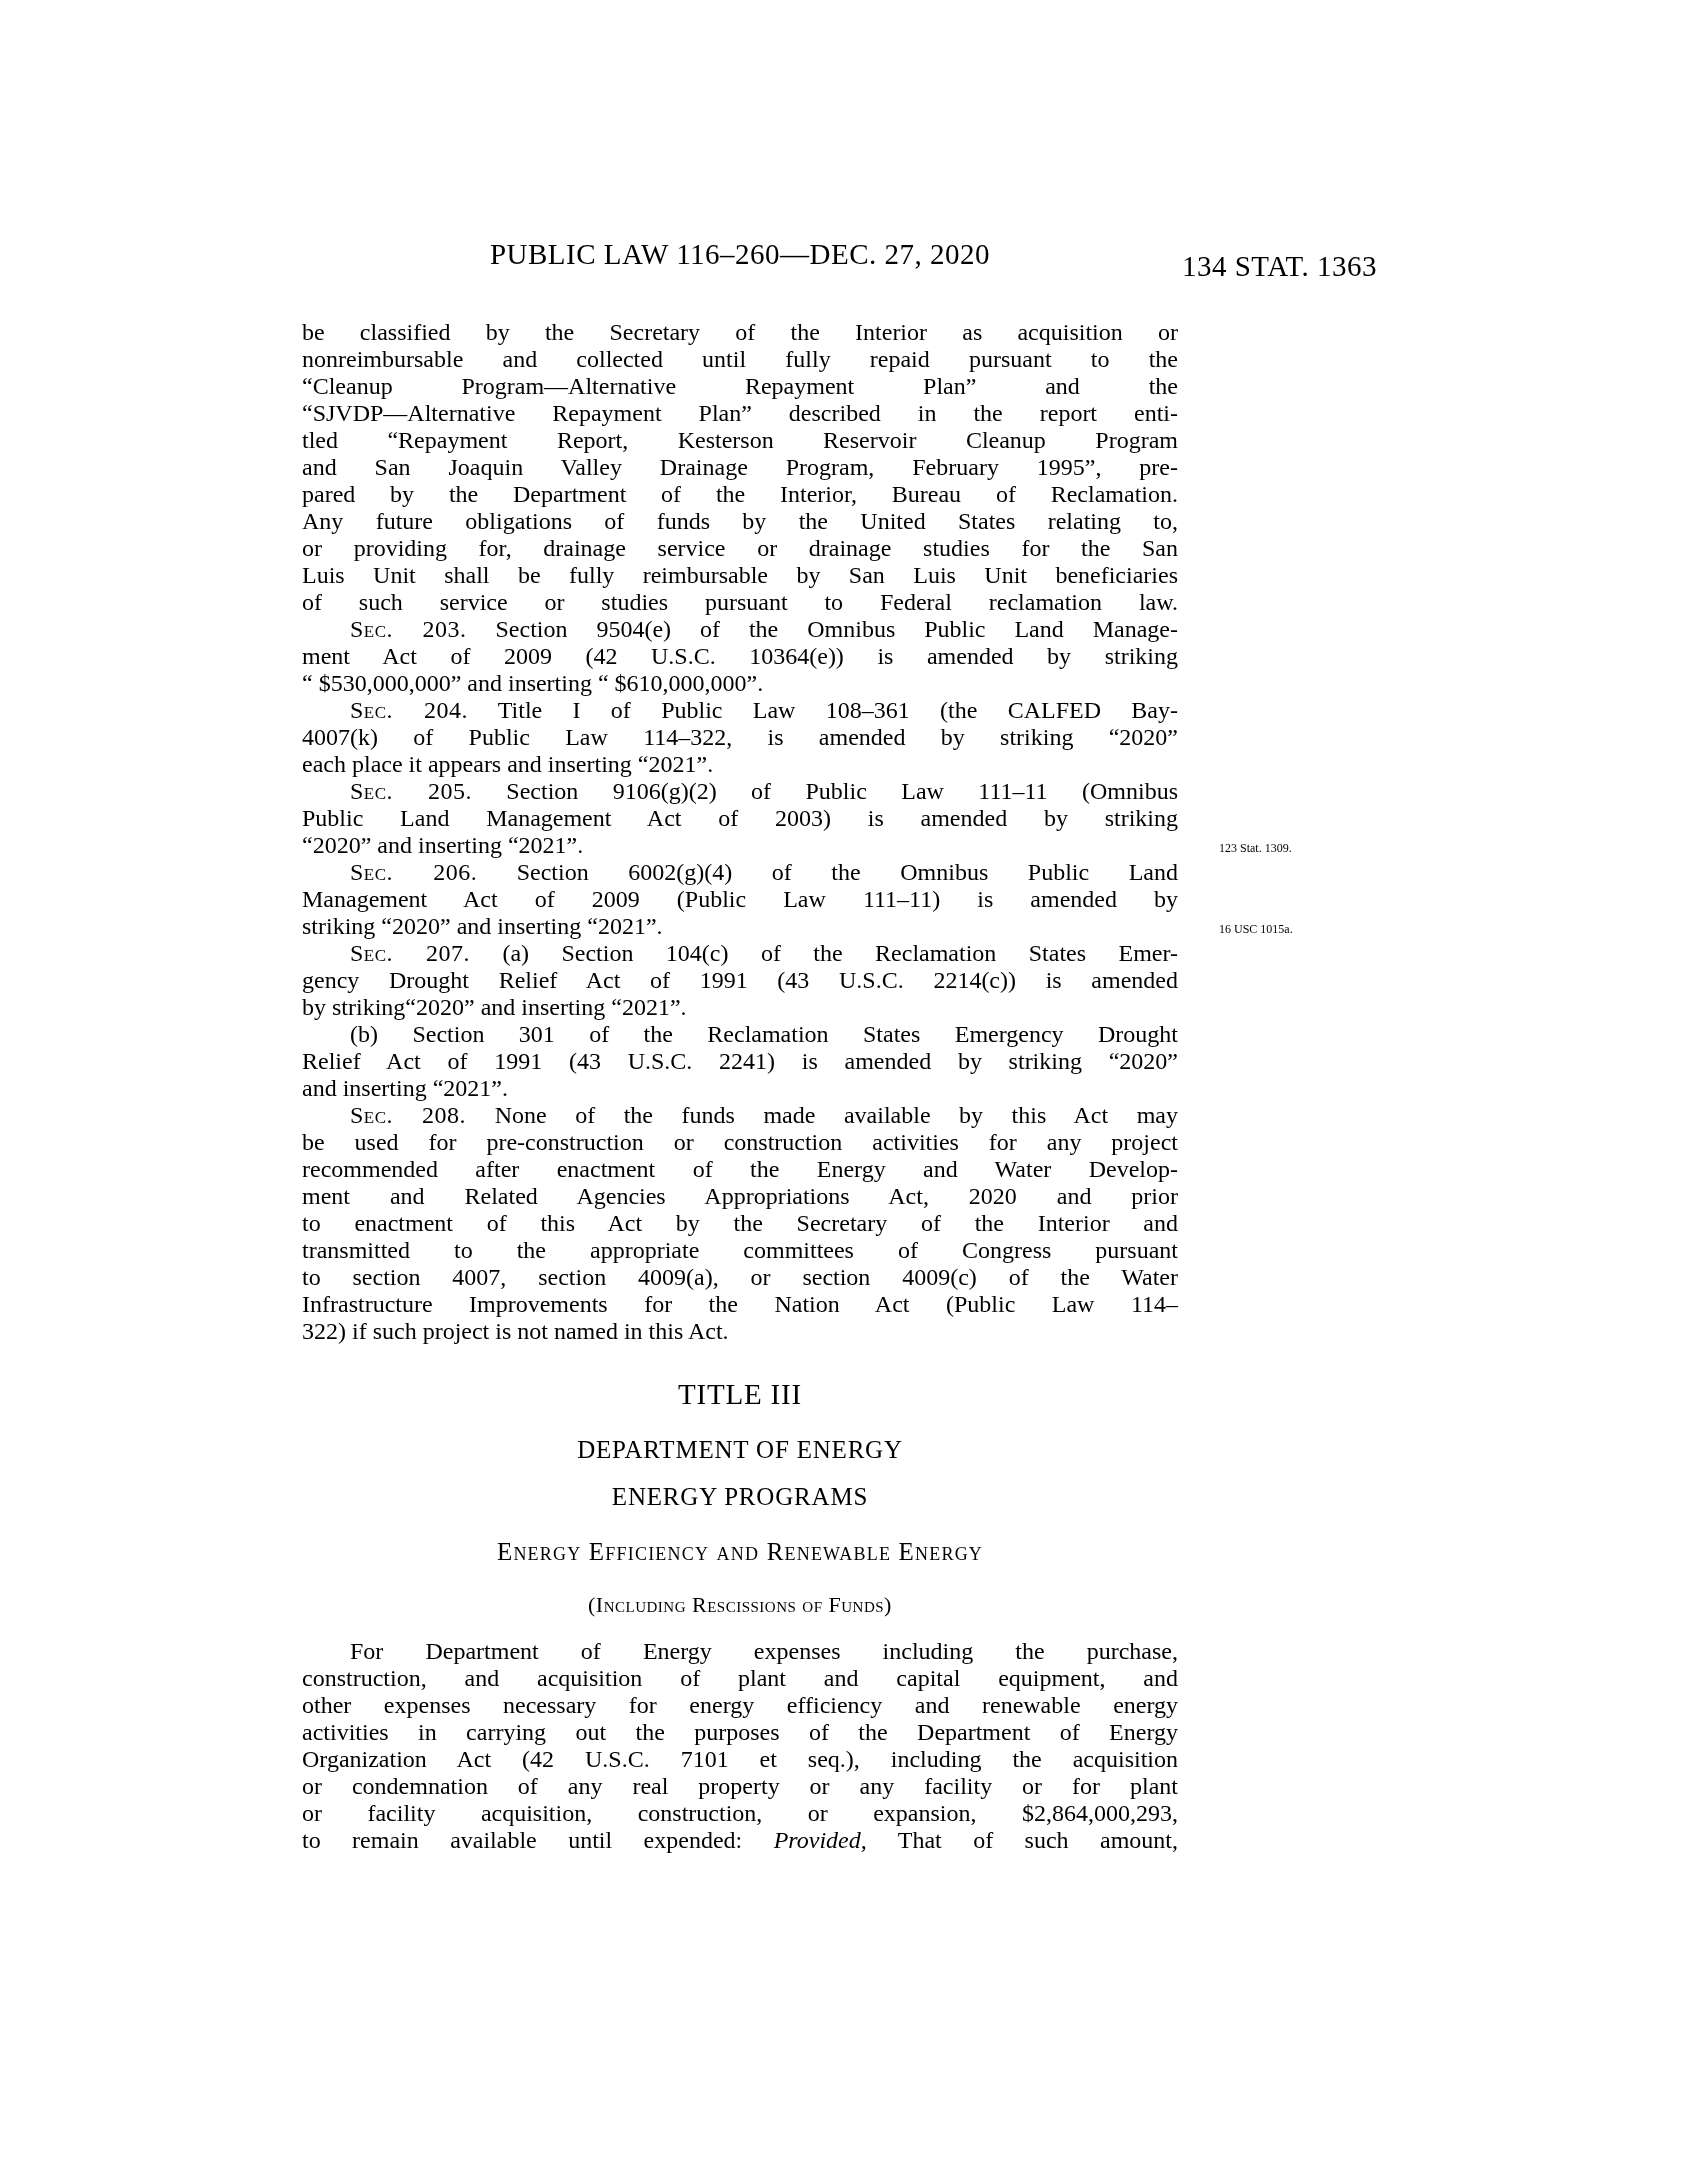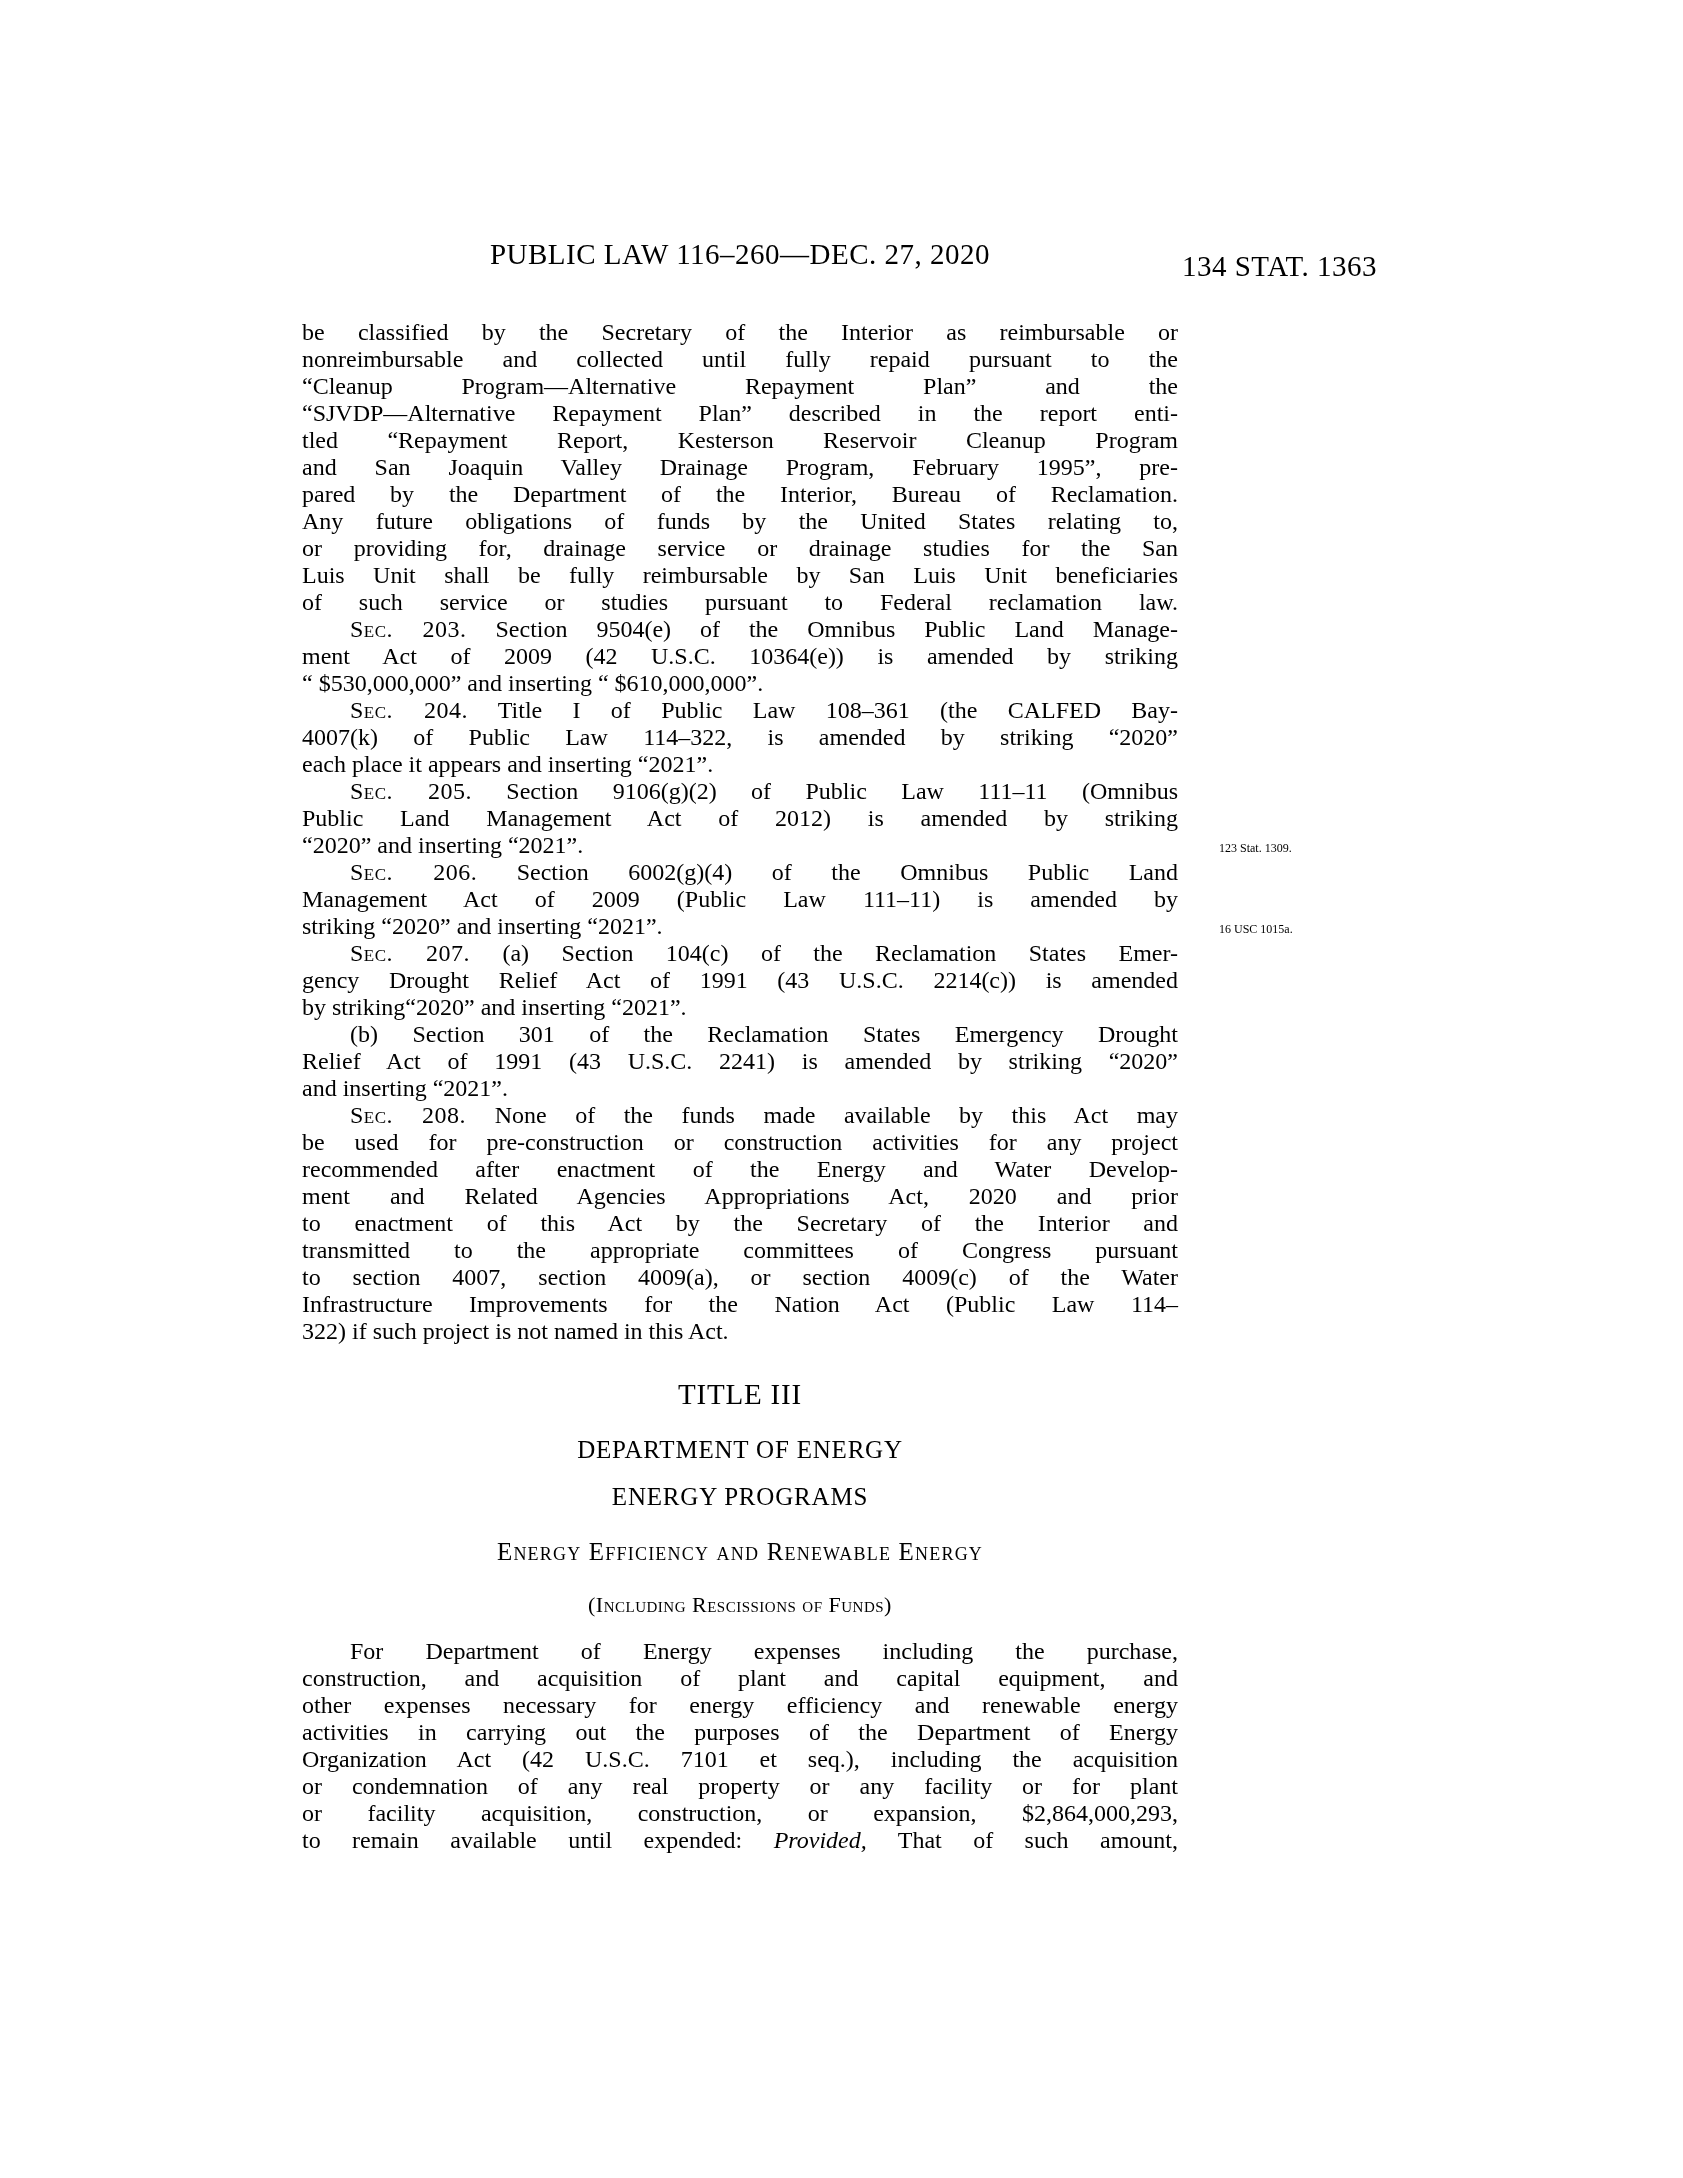--- a/index.html
+++ b/index.html
@@ -45,21 +45,21 @@
 </style>
 </head>
 <body>
 
 <div class="page">
   <div class="running-head">PUBLIC LAW 116–260—DEC. 27, 2020</div>
   <div class="stat-page">134 STAT. 1363</div>
 
   <main class="text-column" id="body-col">
       <div class="para">
-        <div class="line">be classified by the Secretary of the Interior as reimbursable or</div>
+        <div class="line">be classified by the Secretary of the Interior as acquisition or</div>
         <div class="line">nonreimbursable and collected until fully repaid pursuant to the</div>
         <div class="line">“Cleanup Program—Alternative Repayment Plan” and the</div>
         <div class="line">“SJVDP—Alternative Repayment Plan” described in the report enti-</div>
         <div class="line">tled “Repayment Report, Kesterson Reservoir Cleanup Program</div>
         <div class="line">and San Joaquin Valley Drainage Program, February 1995”, pre-</div>
         <div class="line">pared by the Department of the Interior, Bureau of Reclamation.</div>
         <div class="line">Any future obligations of funds by the United States relating to,</div>
         <div class="line">or providing for, drainage service or drainage studies for the San</div>
         <div class="line">Luis Unit shall be fully reimbursable by San Luis Unit beneficiaries</div>
         <div class="line">of such service or studies pursuant to Federal reclamation law.</div>
@@ -69,21 +69,21 @@
         <div class="line">ment Act of 2009 (42 U.S.C. 10364(e)) is amended by striking</div>
         <div class="line last">“ $530,000,000” and inserting “ $610,000,000”.</div>
       </div>
       <div class="para">
         <div class="line indent"><span class="sc">Sec. 204.</span> Title I of Public Law 108–361 (the CALFED Bay-</div>
         <div class="line">4007(k) of Public Law 114–322, is amended by striking “2020”</div>
         <div class="line last">each place it appears and inserting “2021”.</div>
       </div>
       <div class="para">
         <div class="line indent"><span class="sc">Sec. 205.</span> Section 9106(g)(2) of Public Law 111–11 (Omnibus</div>
-        <div class="line">Public Land Management Act of 2012) is amended by striking</div>
+        <div class="line">Public Land Management Act of 2003) is amended by striking</div>
         <div class="line last">“2020” and inserting “2021”.</div>
       </div>
       <div class="para">
         <div class="line indent"><span class="sc">Sec. 206.</span> Section 6002(g)(4) of the Omnibus Public Land</div>
         <div class="line">Management Act of 2009 (Public Law 111–11) is amended by</div>
         <div class="line last">striking “2020” and inserting “2021”.</div>
       </div>
       <div class="para">
         <div class="line indent"><span class="sc">Sec. 207.</span> (a) Section 104(c) of the Reclamation States Emer-</div>
         <div class="line">gency Drought Relief Act of 1991 (43 U.S.C. 2214(c)) is amended</div>

